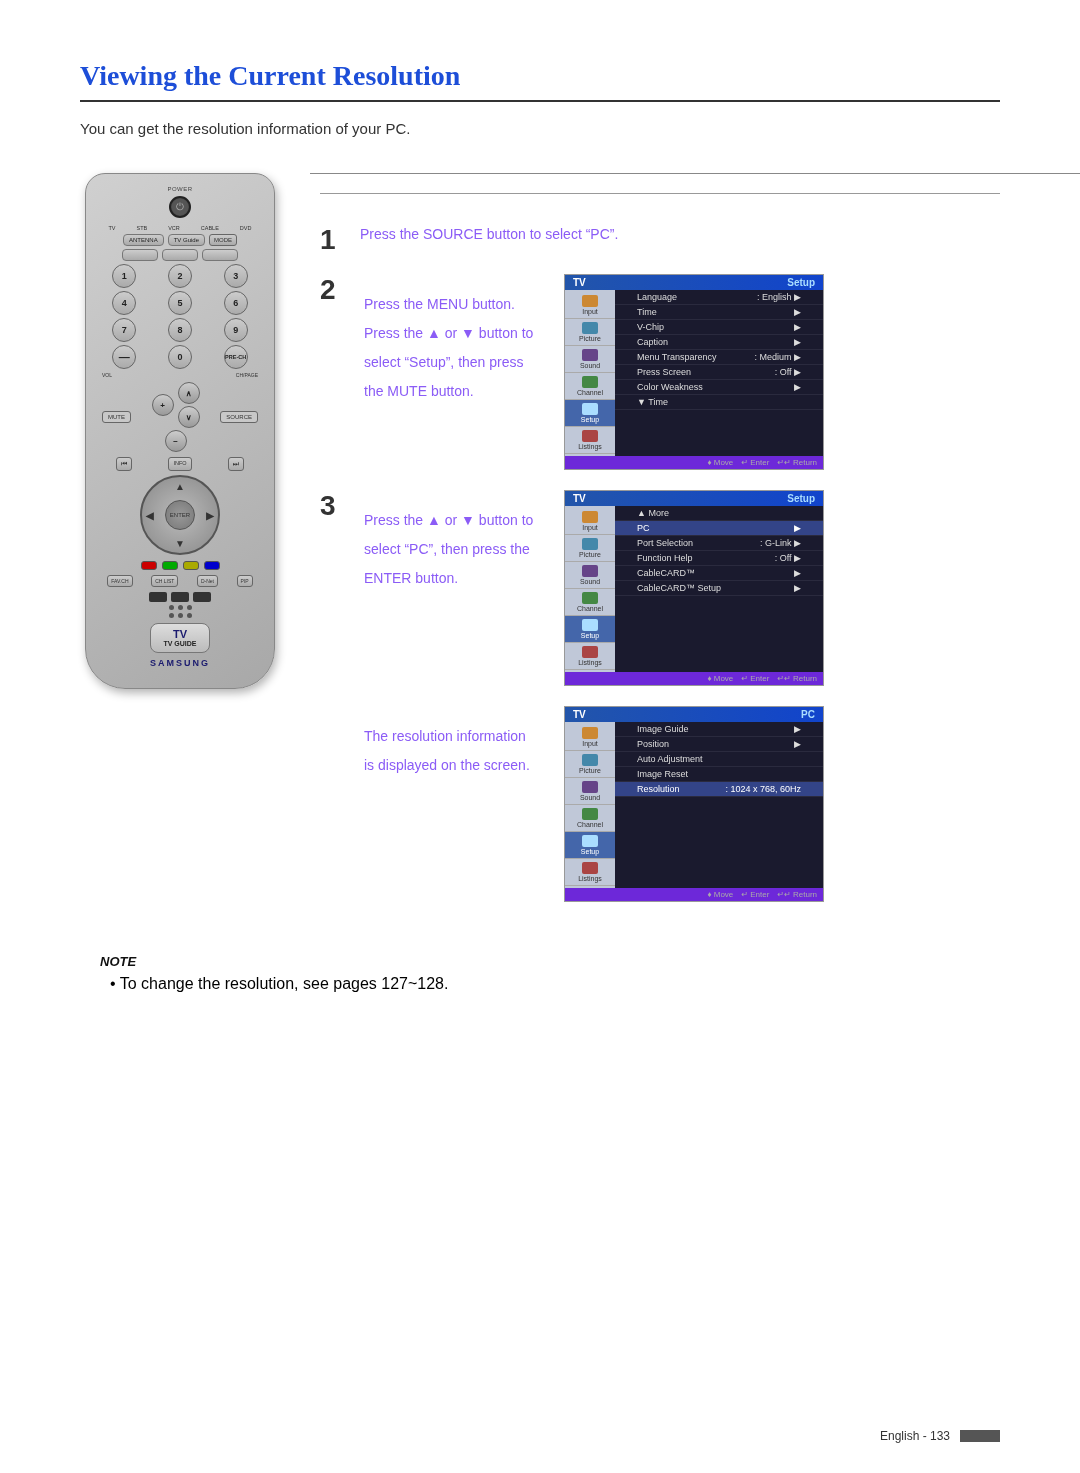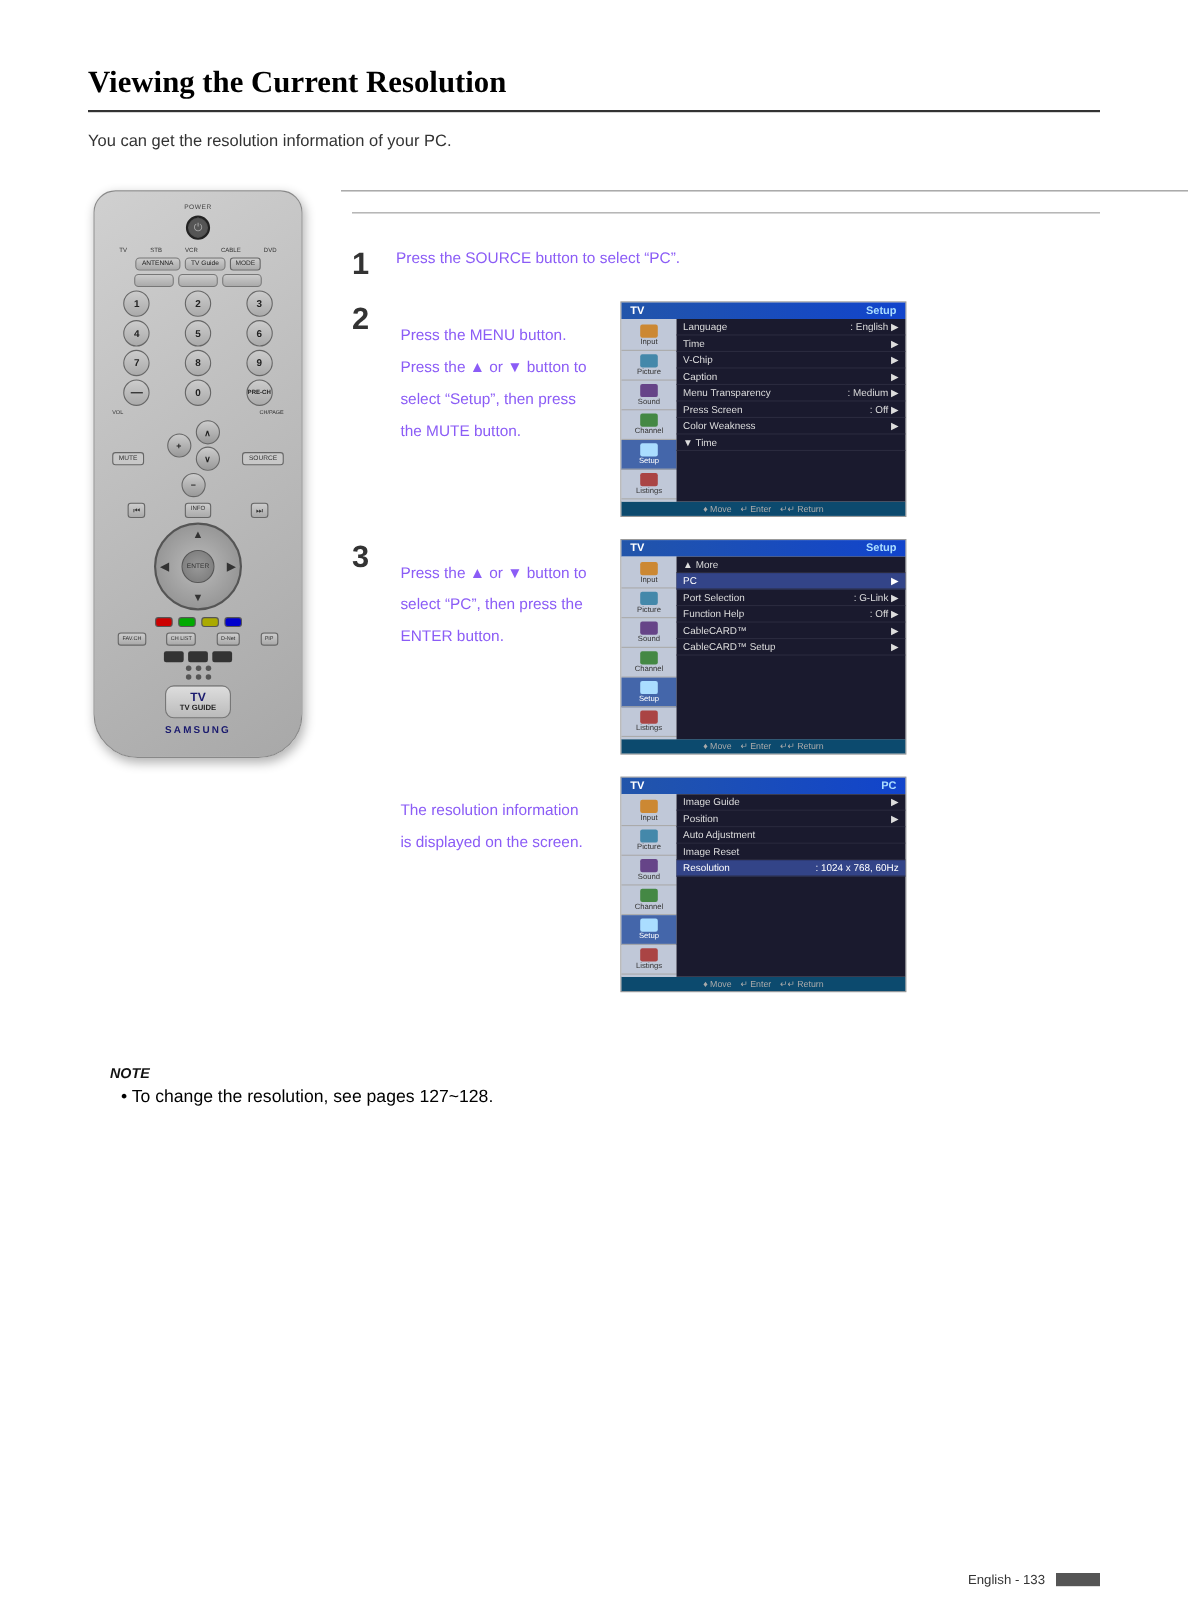--- a/index.html
+++ b/index.html
@@ -11,21 +11,21 @@
       position: relative;
     }
 
     .page-container {
       padding: 60px 80px 60px 80px;
     }
 
     .page-title {
       font-size: 28px;
       font-weight: bold;
-      color: #000000;
+      color: #1d4ed8;
       margin-bottom: 18px;
       border-bottom: 2px solid #333;
       padding-bottom: 8px;
       font-family: Georgia, serif;
     }
 
     .subtitle {
       font-size: 15px;
       color: #333;
       margin-bottom: 36px;
@@ -409,55 +409,55 @@
     .tv-menu-main {
       flex: 1;
       background: #1a1a2e;
       padding: 0;
     }
 
     .tv-menu-row {
       display: flex;
       justify-content: space-between;
       align-items: center;
-      padding: 2px 6px;
+      padding: 2px 22px;
       font-size: 9px;
       color: #ddd;
       border-bottom: 1px solid #2a2a3e;
     }
 
     .tv-menu-row.highlighted {
       background: #334488;
       color: #fff;
     }
 
     .tv-menu-footer {
-      background: #0c4a6e;
+      background: #6d28d9;
       padding: 2px 6px;
       display: flex;
-      justify-content: center;
+      justify-content: flex-end;
       gap: 8px;
       font-size: 8px;
       color: #aaa;
     }
 
     .step-with-menu {
       display: flex;
       gap: 20px;
       align-items: flex-start;
     }
 
     .step-description {
       flex: 0 0 180px;
       margin-top: 20px;
     }
 
     
     .note-section {
-      margin-top: 66px;
+      margin-top: 52px;
       padding: 0 0 0 20px;
     }
 
     .note-title {
       font-size: 13px;
       font-weight: bold;
       font-style: italic;
       color: #111;
       margin-bottom: 6px;
     }

